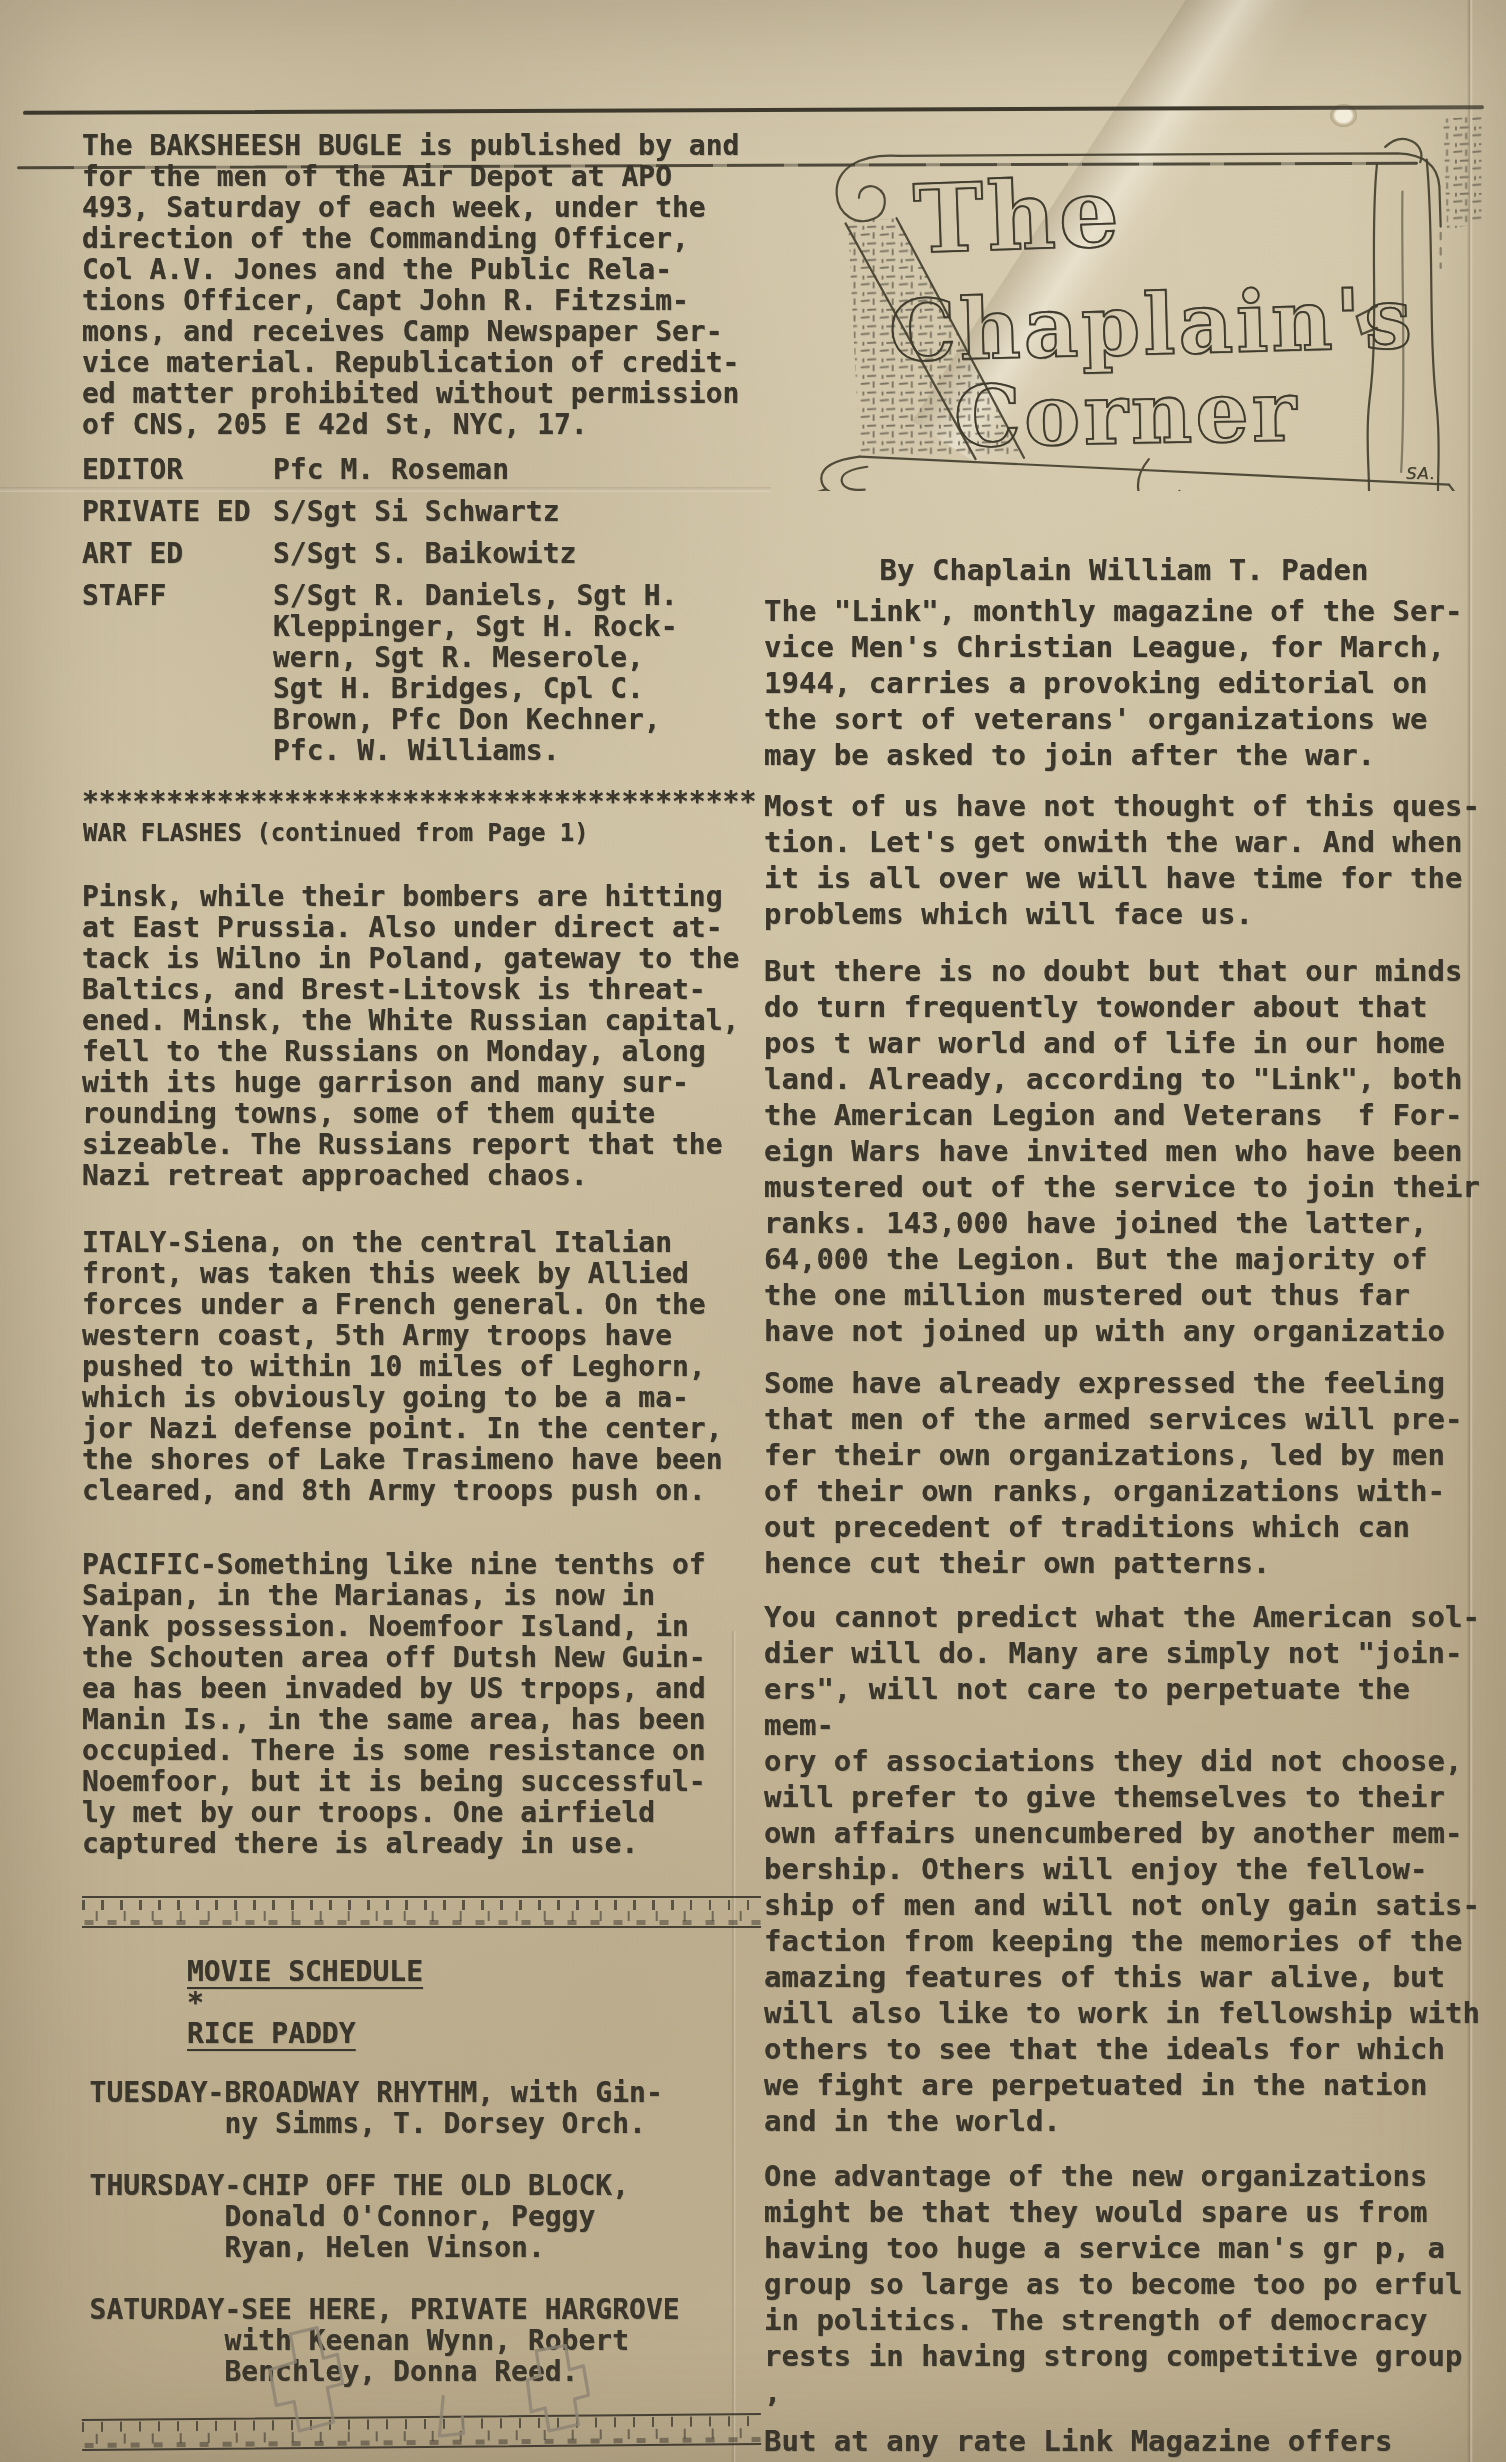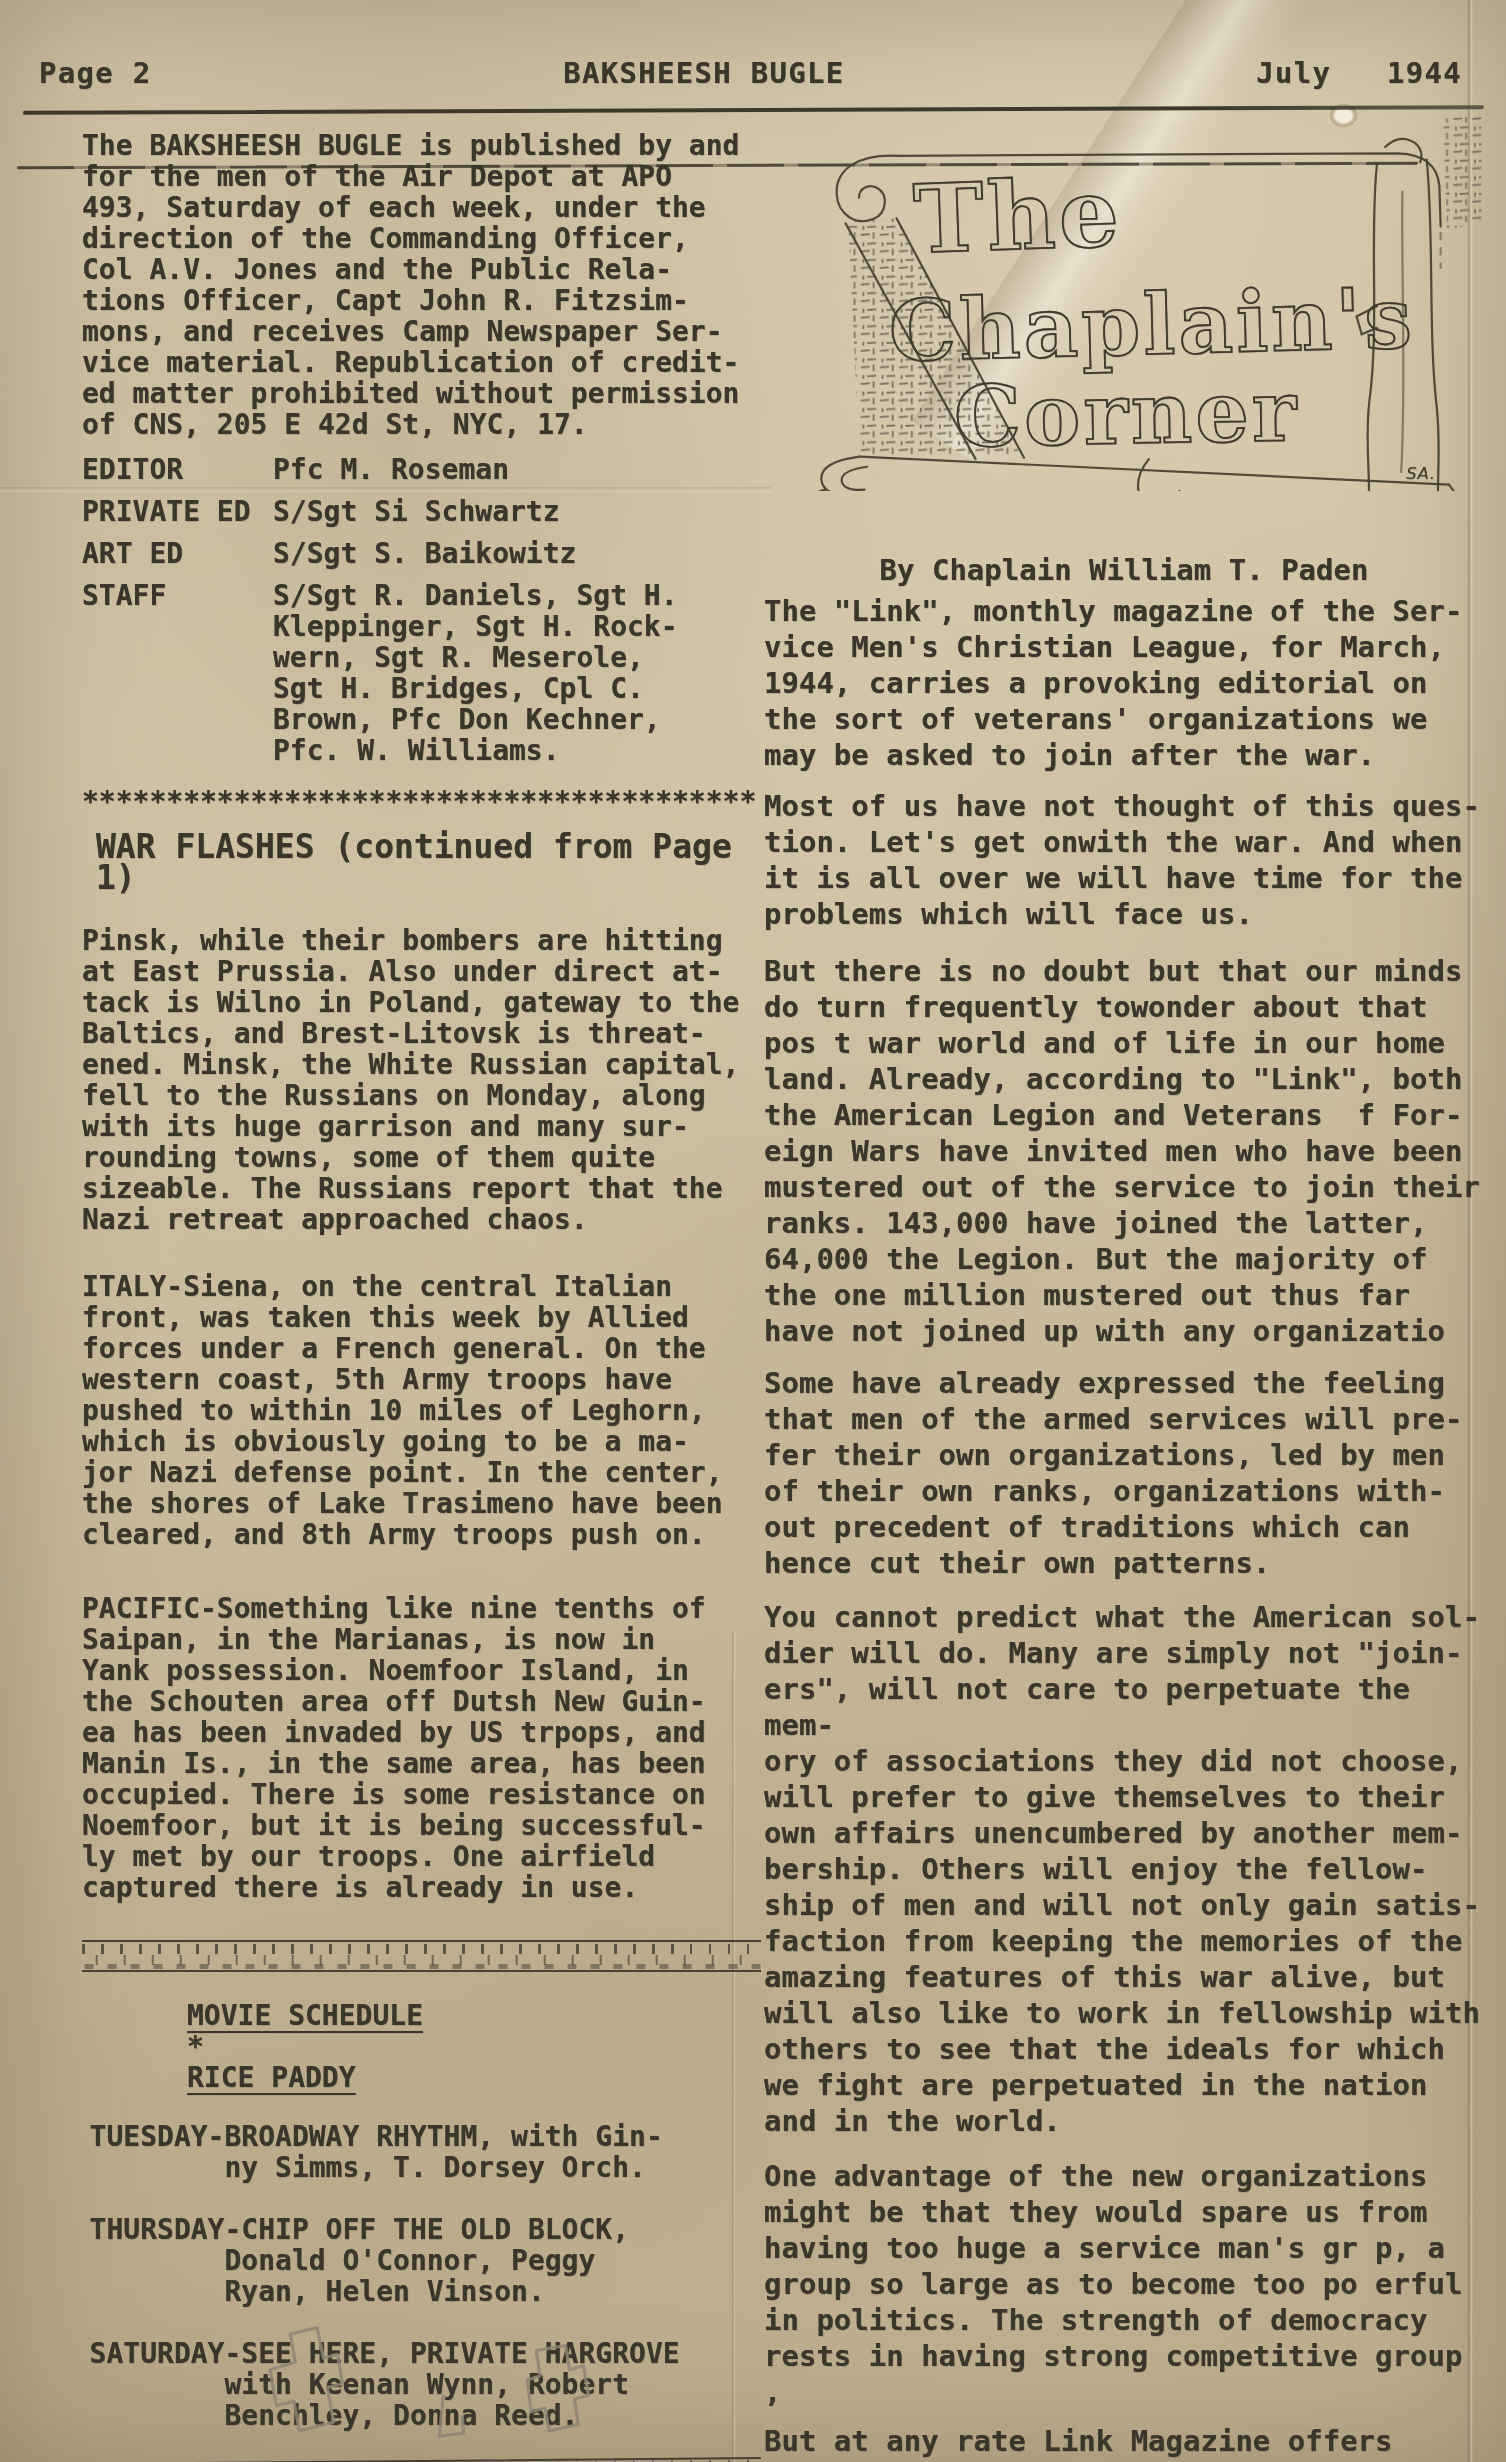--- a/index.html
+++ b/index.html
@@ -50,21 +50,21 @@
     background:repeating-linear-gradient(90deg,#3c382c 0 57px, rgba(60,56,44,.5) 57px 71px);}
 
   
   .col-left{position:absolute; left:82px; top:130px; width:679px; font-size:28px; line-height:31px;}
   .col-right{position:absolute; left:764px; top:115px; width:720px; font-size:29px; line-height:36px;}
   .para{margin:0; white-space:pre-wrap;}
 
   .staff-table{display:grid; grid-template-columns:191px 1fr; margin-top:14px; row-gap:11px;}
   .staff-names{white-space:pre-wrap;}
   .asterisk-row{margin-top:20.4px; letter-spacing:0; overflow:hidden; white-space:nowrap;}
-  .wf-heading{margin:14px; font-size:33px; font-weight:bold;}
+  .wf-heading{margin:1px; font-size:24px; font-weight:bold;}
   .mt-p0{margin-top:32px;} .mt-p1{margin-top:36px;} .mt-p2{margin-top:43px;}
 
   .hatch-bar{margin-top:37px; height:28px;
     border-top:2.5px solid rgba(50,46,38,.85); border-bottom:2.5px solid rgba(50,46,38,.85);
     background-image:
       repeating-linear-gradient(90deg, rgba(50,46,38,.7) 0 2.5px, transparent 2.5px 19px),
       repeating-linear-gradient(90deg, transparent 0 7.6px, rgba(50,46,38,.55) 7.6px 10.2px, transparent 10.2px 28px),
       repeating-linear-gradient(90deg, rgba(50,46,38,.45) 0 9px, transparent 9px 23px);
     background-size:100% 10.2px,100% 10.2px,100% 5.1px;
     background-position:0 1.3px, 5.7px 12.7px, 2.5px 21.7px; background-repeat:repeat-x;}
@@ -93,25 +93,20 @@
 <body>
 
 <div class="page">
 
   <div class="fold-tr"></div>
   <div class="crease-v-right"></div>
   <div class="crease-v-mid"></div>
   <div class="crease-h-left"></div>
   <div class="hole"></div>
 
-  <header class="hdr ink">
-    <span>Page 2</span>
-    <span>BAKSHEESH BUGLE</span>
-    <span class="date">July 1944</span>
-  </header>
   <div class="rule rule-1"></div>
   <div class="rule rule-2"></div>
 
   <section class="col-left ink">
     <p class="para">The BAKSHEESH BUGLE is published by and
 for the men of the Air Depot at APO
 493, Saturday of each week, under the
 direction of the Commanding Officer,
 Col A.V. Jones and the Public Rela-
 tions Officer, Capt John R. Fitzsim-

